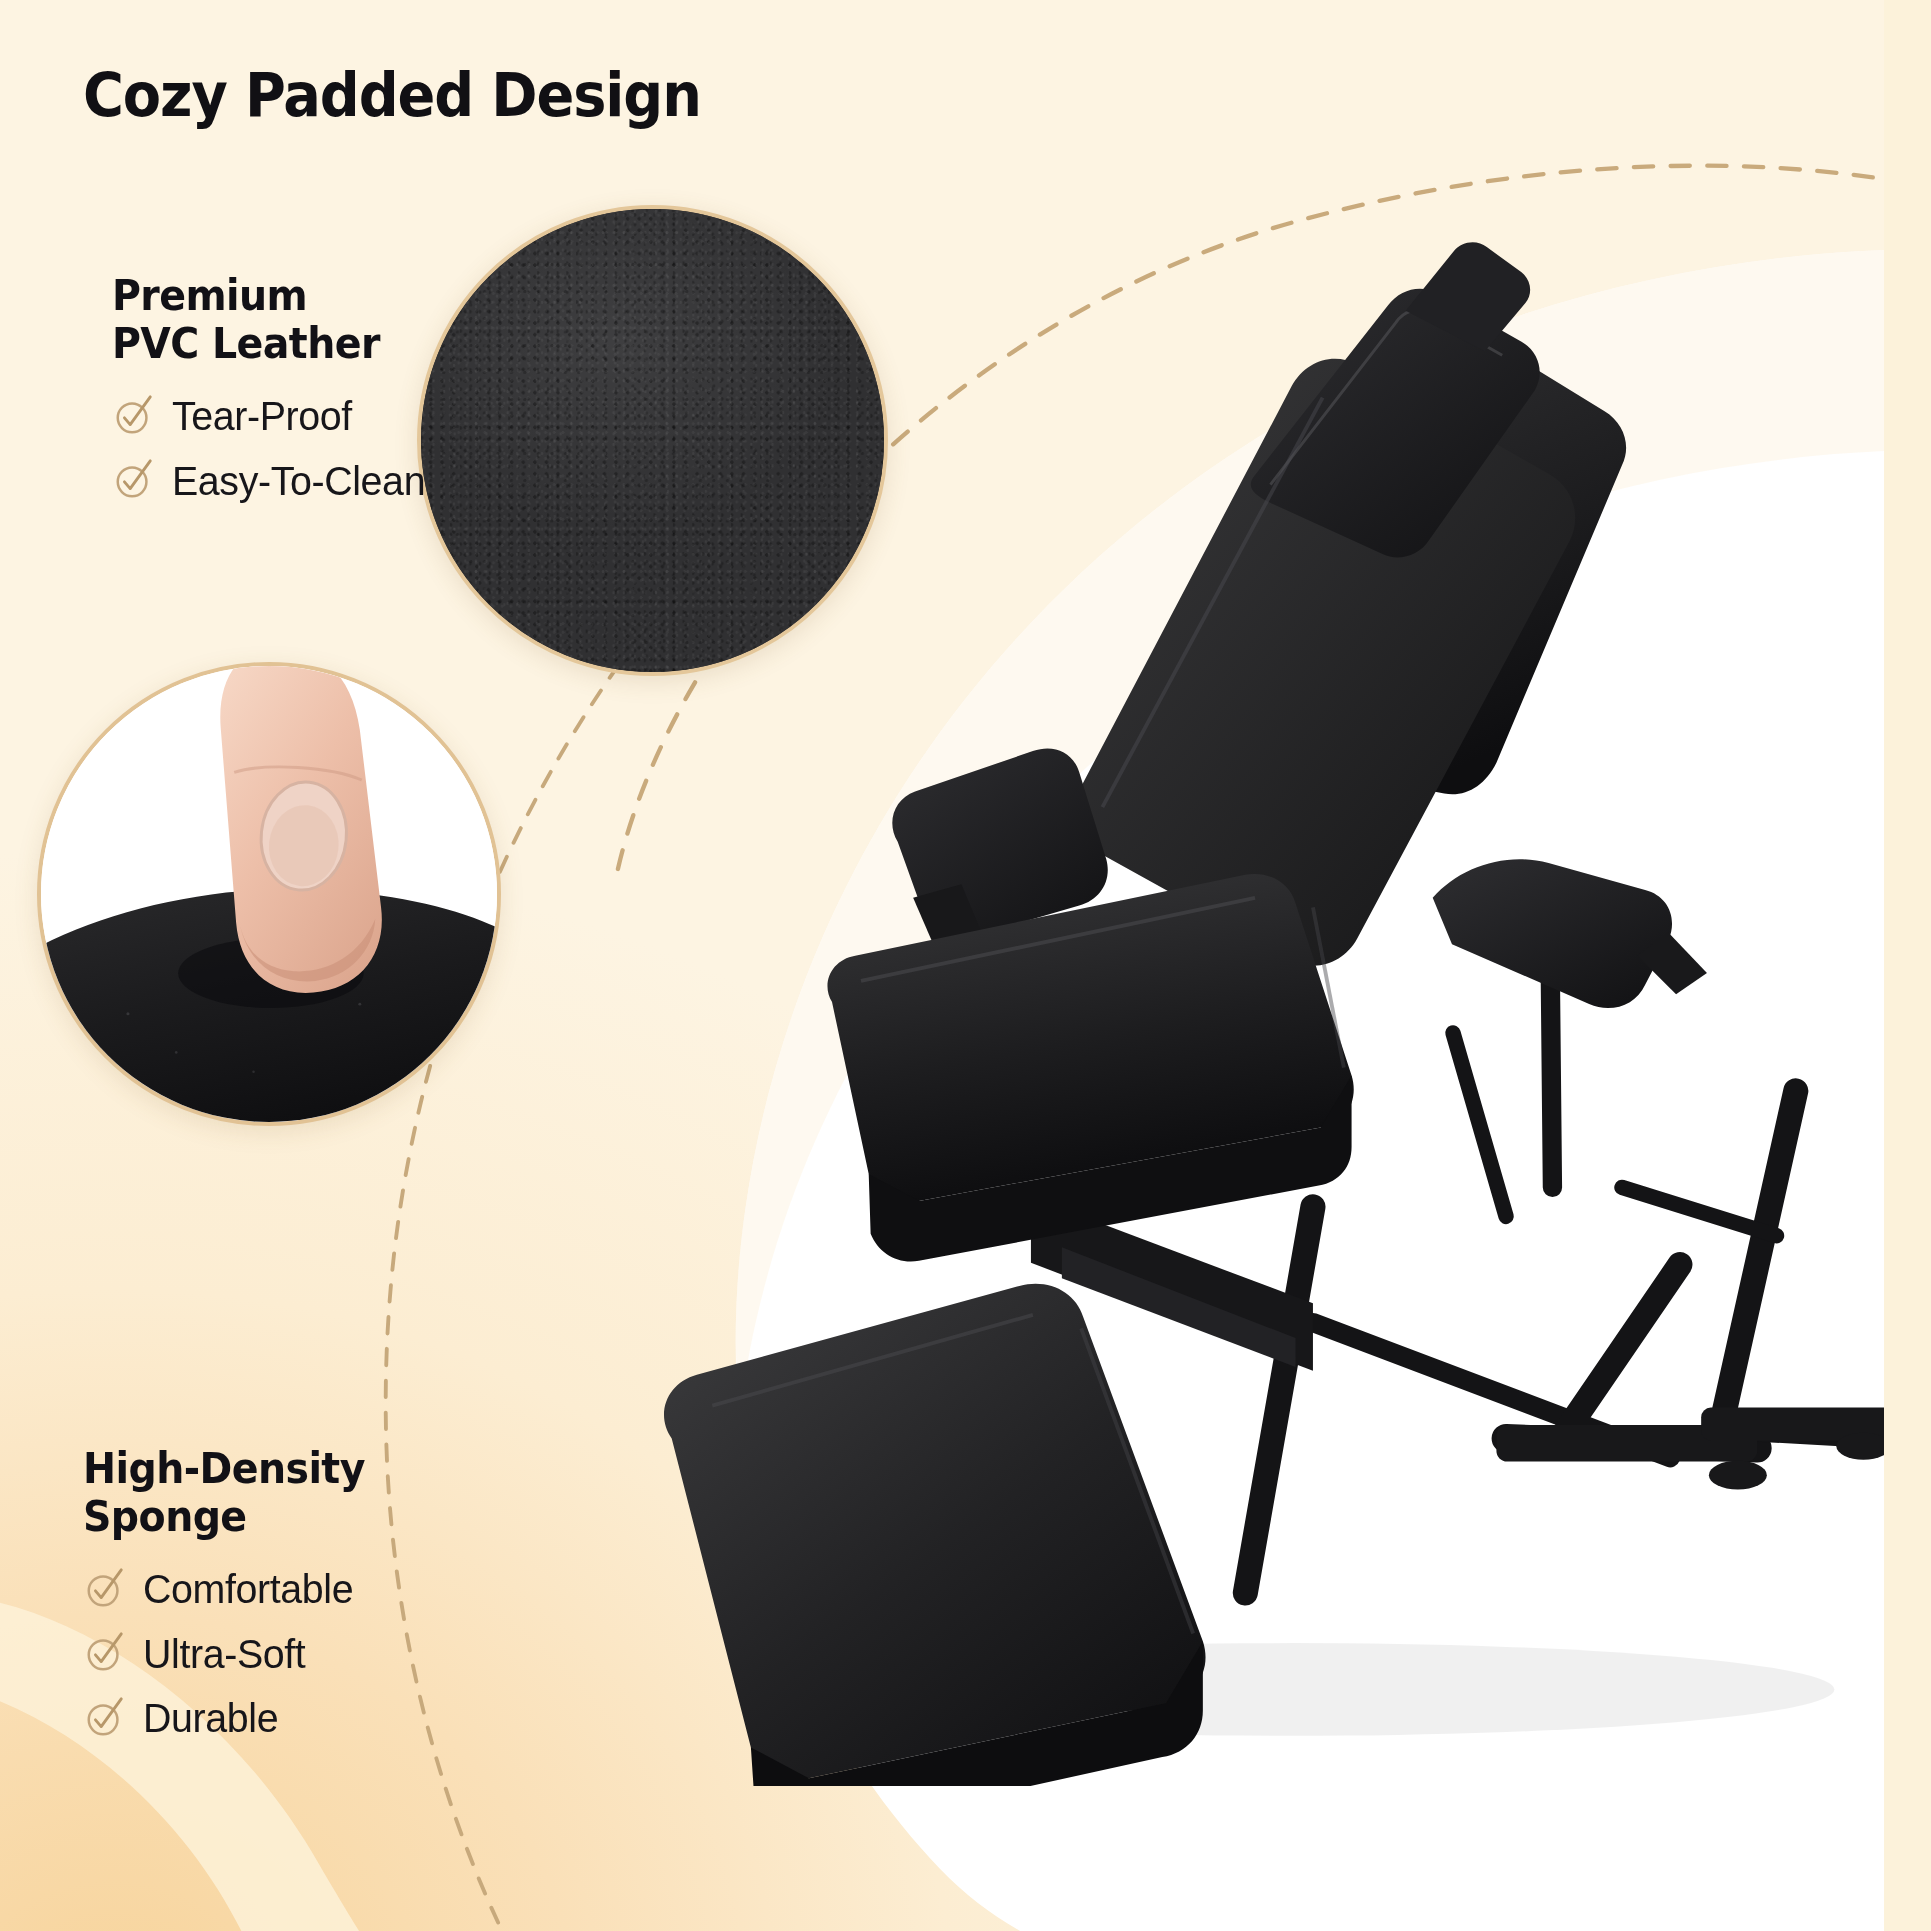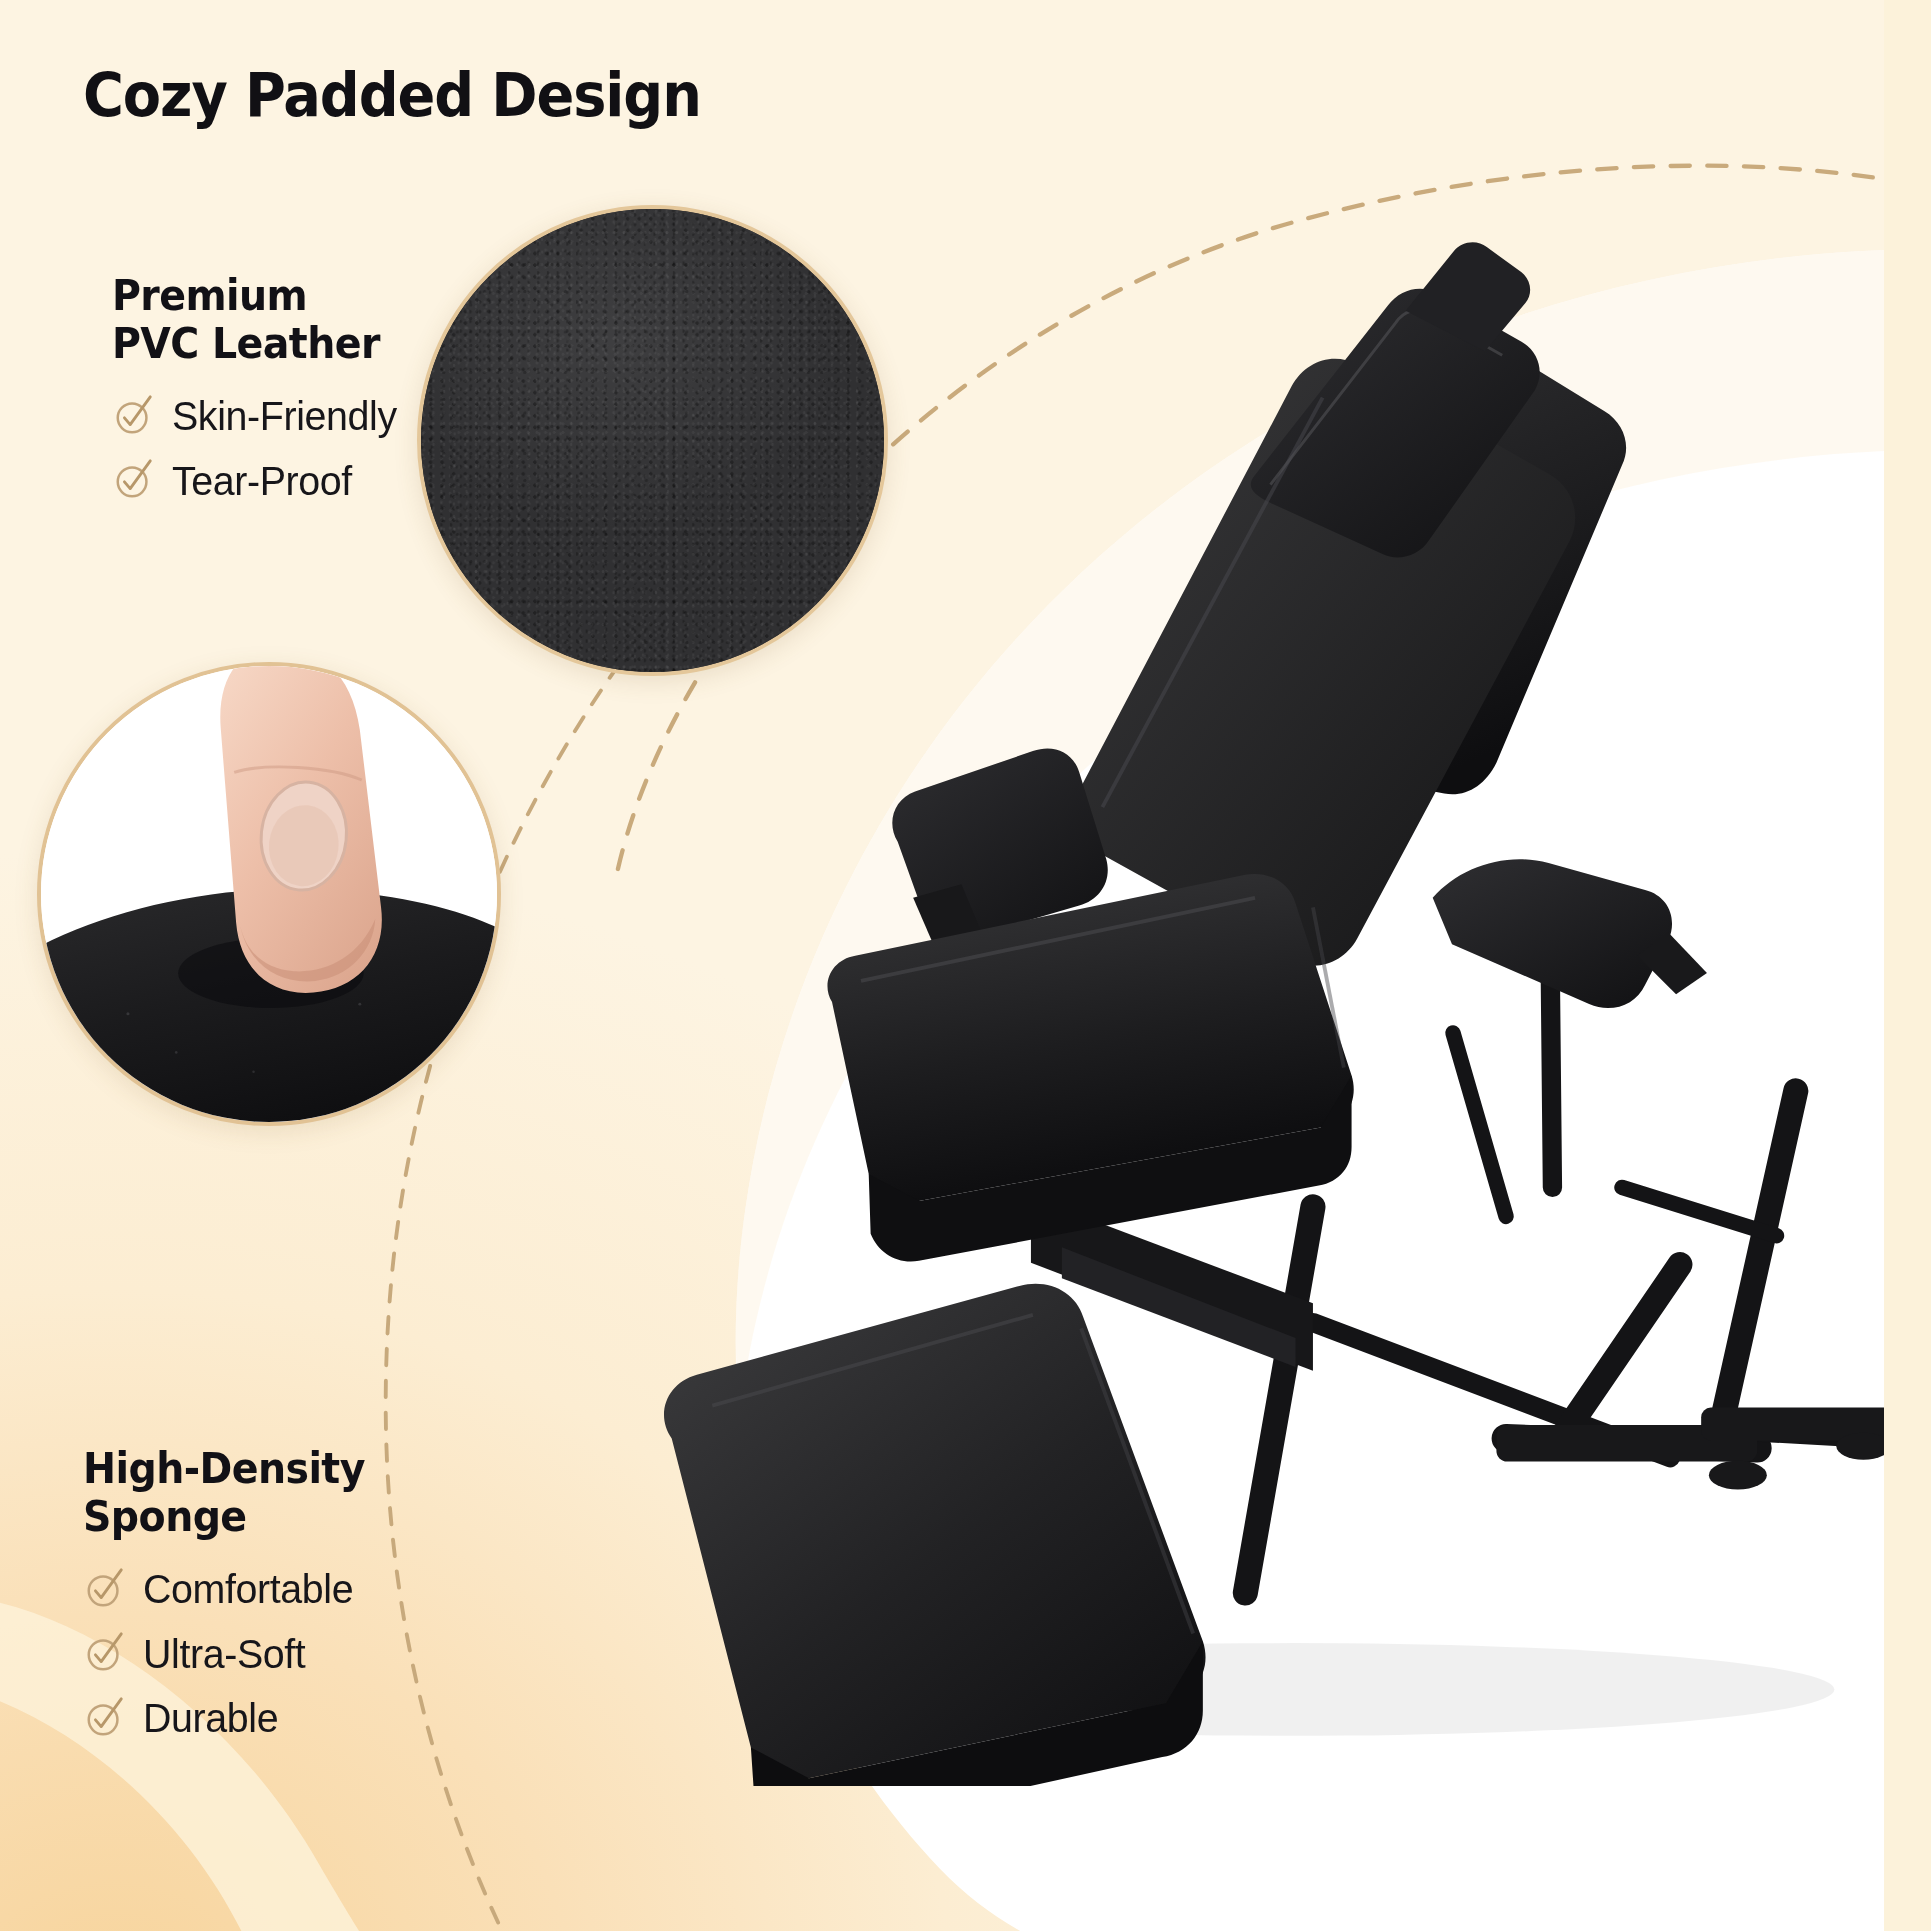--- a/index.html
+++ b/index.html
@@ -293,30 +293,30 @@
       <span>PVC Leather</span>
     </h2>
     <div class="bullets">
       <div class="bullet">
         <span class="chk">
           <svg viewBox="0 0 46 46" width="44" height="44">
             <circle cx="21" cy="26" r="15" fill="none" stroke="#C2A47B" stroke-width="2.6"></circle>
             <path d="M13,26 L19,33 L40,4" fill="none" stroke="#B79769" stroke-width="3" stroke-linecap="round" stroke-linejoin="round"></path>
           </svg>
         </span>
-        <span class="bl">Skin-Friendly</span>
-      </div>
-      <div class="bullet">
-        <span class="chk">
-          <svg viewBox="0 0 46 46" width="44" height="44">
-            <circle cx="21" cy="26" r="15" fill="none" stroke="#C2A47B" stroke-width="2.6"></circle>
-            <path d="M13,26 L19,33 L40,4" fill="none" stroke="#B79769" stroke-width="3" stroke-linecap="round" stroke-linejoin="round"></path>
-          </svg>
-        </span>
         <span class="bl">Tear-Proof</span>
+      </div>
+      <div class="bullet">
+        <span class="chk">
+          <svg viewBox="0 0 46 46" width="44" height="44">
+            <circle cx="21" cy="26" r="15" fill="none" stroke="#C2A47B" stroke-width="2.6"></circle>
+            <path d="M13,26 L19,33 L40,4" fill="none" stroke="#B79769" stroke-width="3" stroke-linecap="round" stroke-linejoin="round"></path>
+          </svg>
+        </span>
+        <span class="bl">Easy-To-Clean</span>
       </div>
     </div>
   </div>
 
   <div class="feat" id="feat-sponge">
     <h2>
       <span>High-Density</span><br>
       <span>Sponge</span>
     </h2>
     <div class="bullets">

